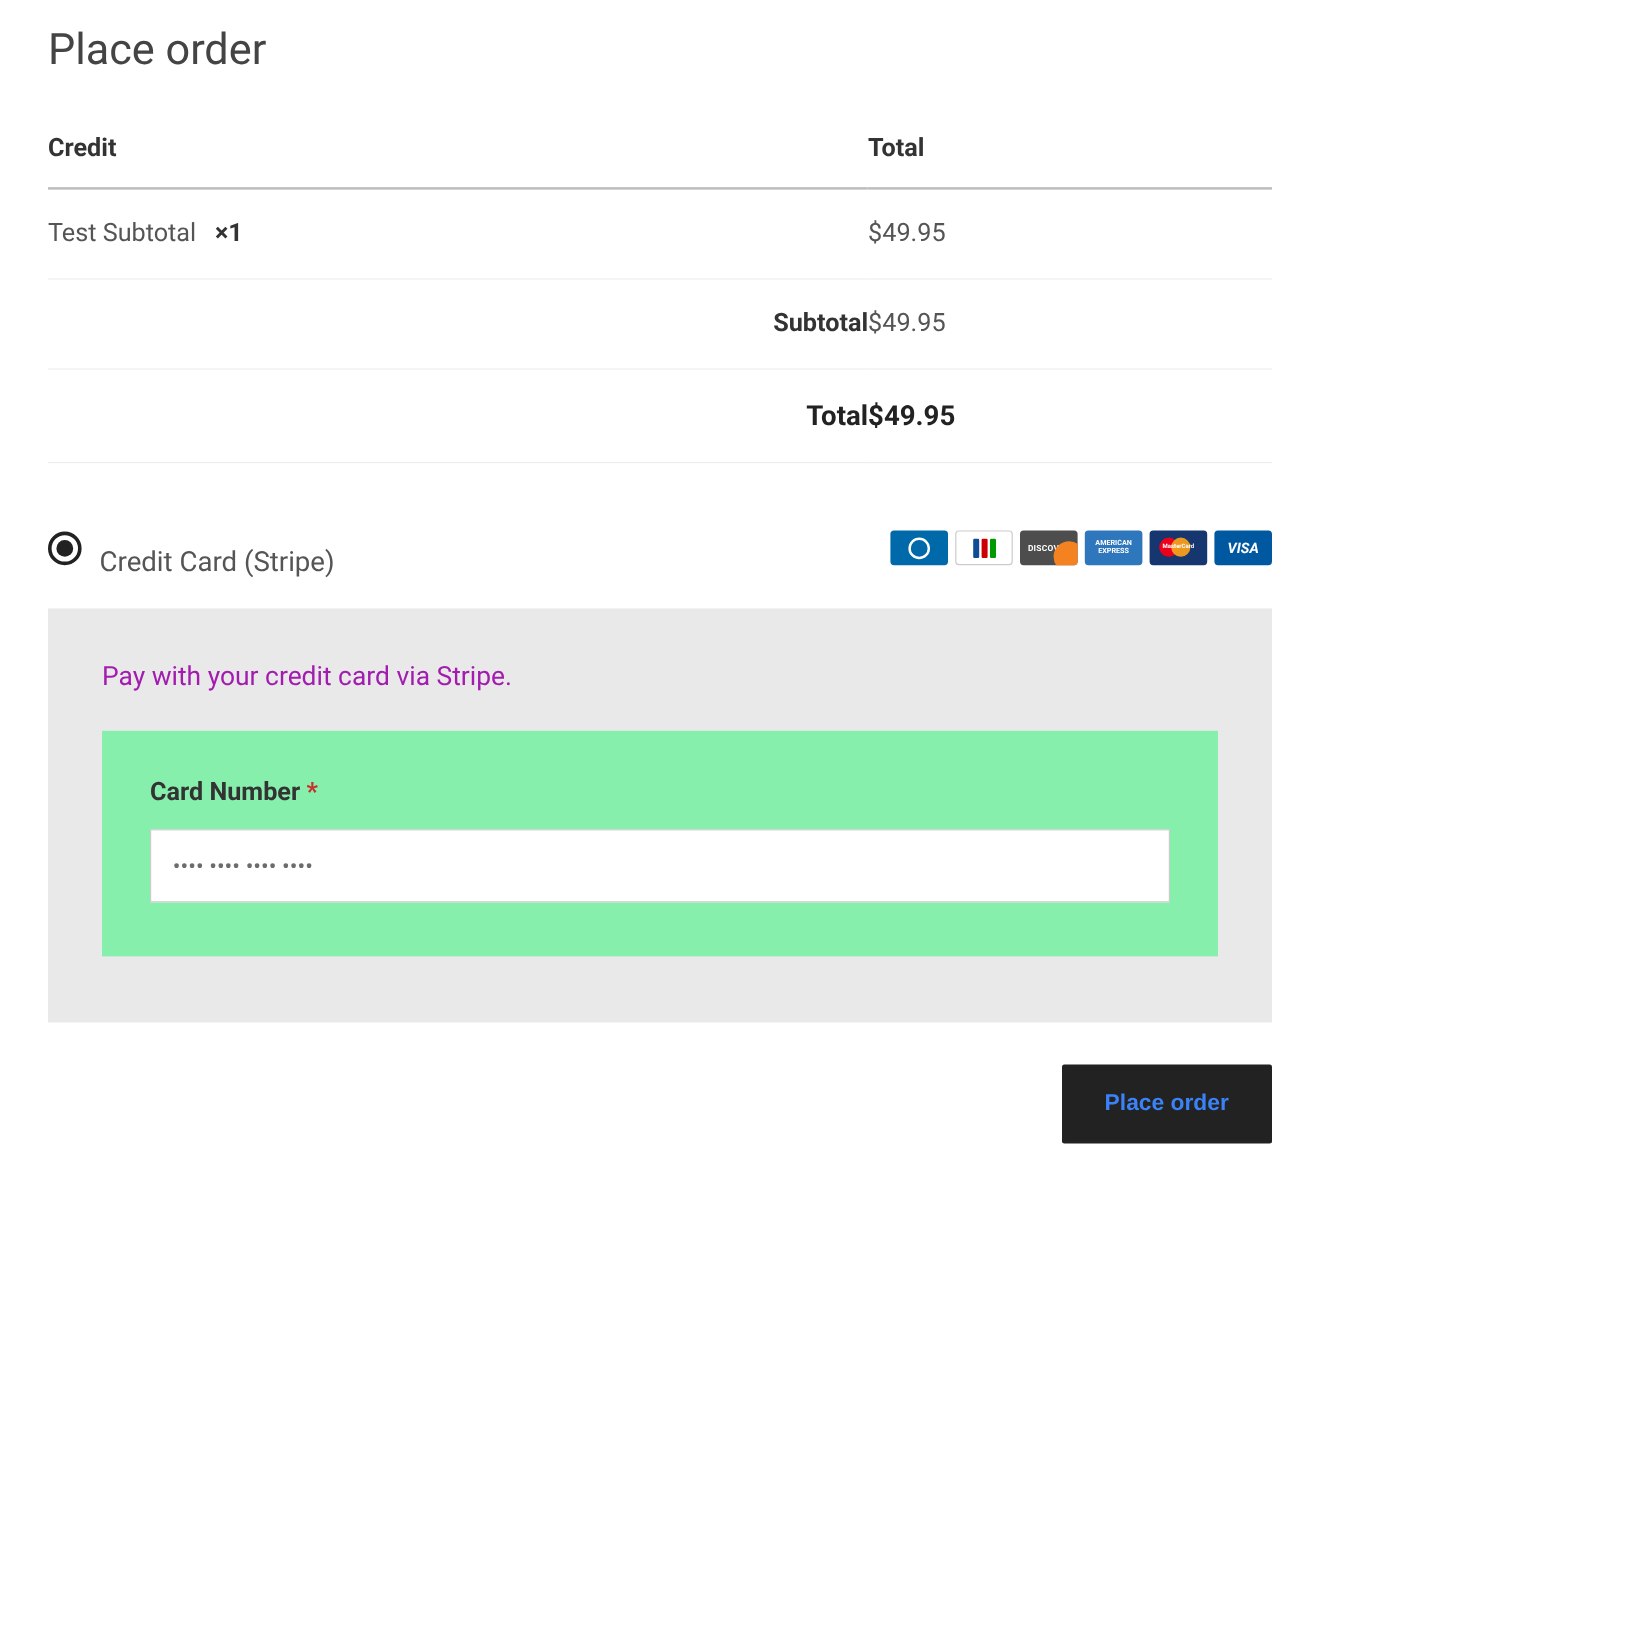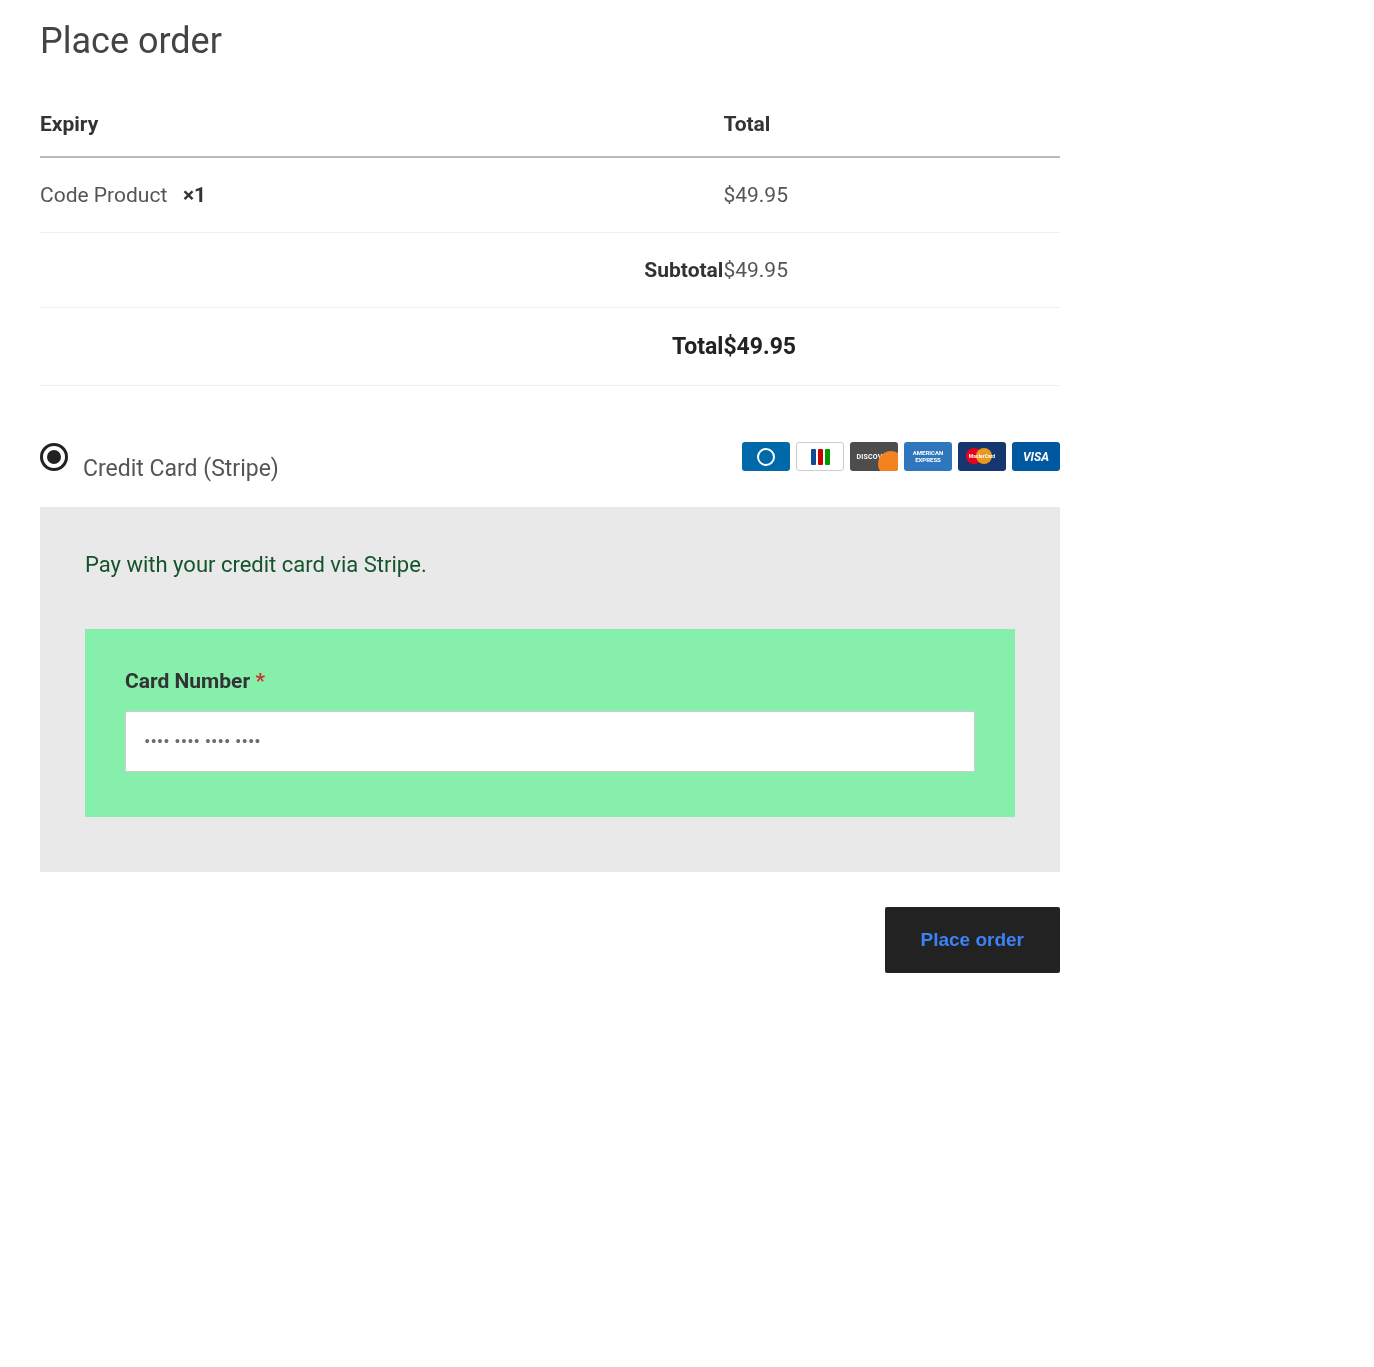--- a/index.html
+++ b/index.html
@@ -100,22 +100,22 @@
     .logo-mc .c2{background:#f79e1b;left:18px;opacity:0.95;}
     .logo-mc .txt{position:absolute;font-size:5px;top:11px;width:100%;text-align:center;color:#fff;}
     .logo-visa { background:#0058a0; font-style:italic; font-size:12px;}
     .payment-box {
       background: #e9e9e9;
       padding: 45px 45px 55px 45px;
       margin-bottom: 35px;
     }
     .payment-desc {
       font-size: 22px;
-      color: #14532d;
-      margin-bottom: 52px;
+      color: #a21caf;
+      margin-bottom: 32px;
     }
     .card-form {
       background: #86efac;
       padding: 40px 40px 45px 40px;
     }
     .form-label {
       font-size: 21px;
       font-weight: 700;
       color: #333333;
       margin-bottom: 18px;
@@ -149,28 +149,28 @@
     }
   </style>
 </head>
 <body>
 
 <h2 class="page-title">Place order</h2>
 
 <table class="order-table">
   <thead>
     <tr>
-      <th>Expiry</th>
+      <th>Credit</th>
       <th class="col-total">Total</th>
     </tr>
   </thead>
   <tbody>
     <tr>
       <td>
-        <span class="product-name">Code Product</span>
+        <span class="product-name">Test Subtotal</span>
         &nbsp;
         <span class="product-qty">
           <span>×</span><span>1</span>
         </span>
       </td>
       <td>$49.95</td>
     </tr>
   </tbody>
   <tfoot>
     <tr>

